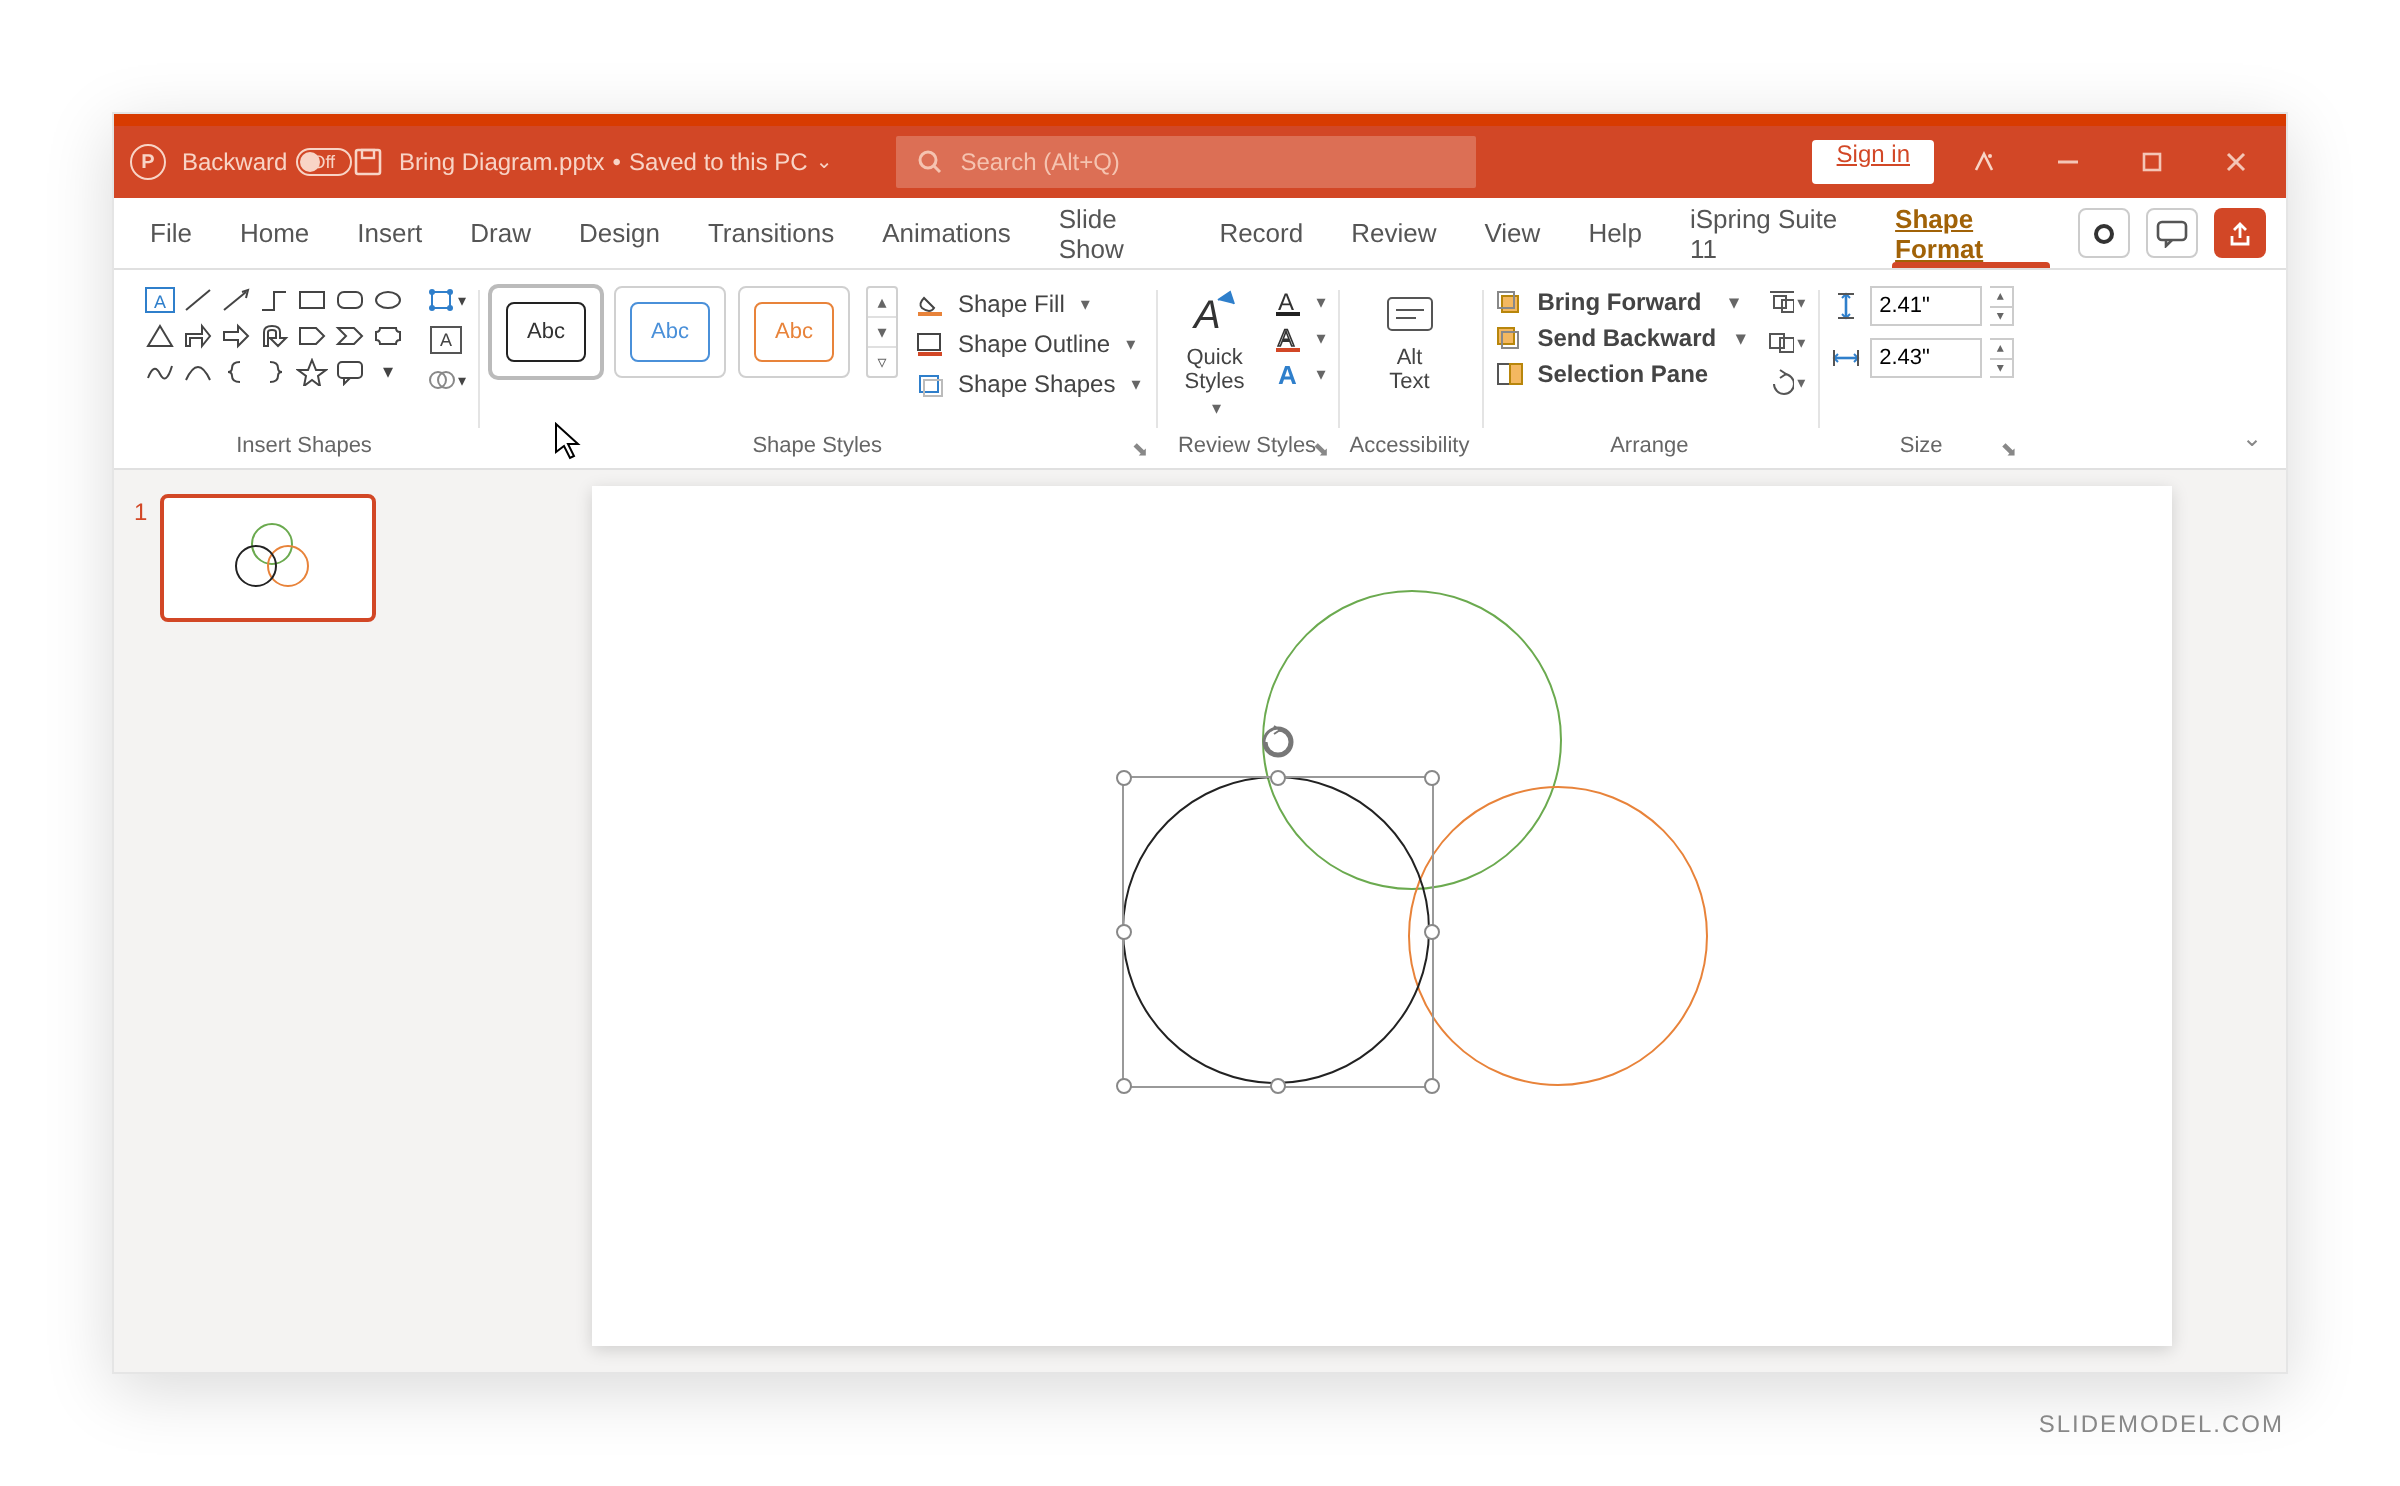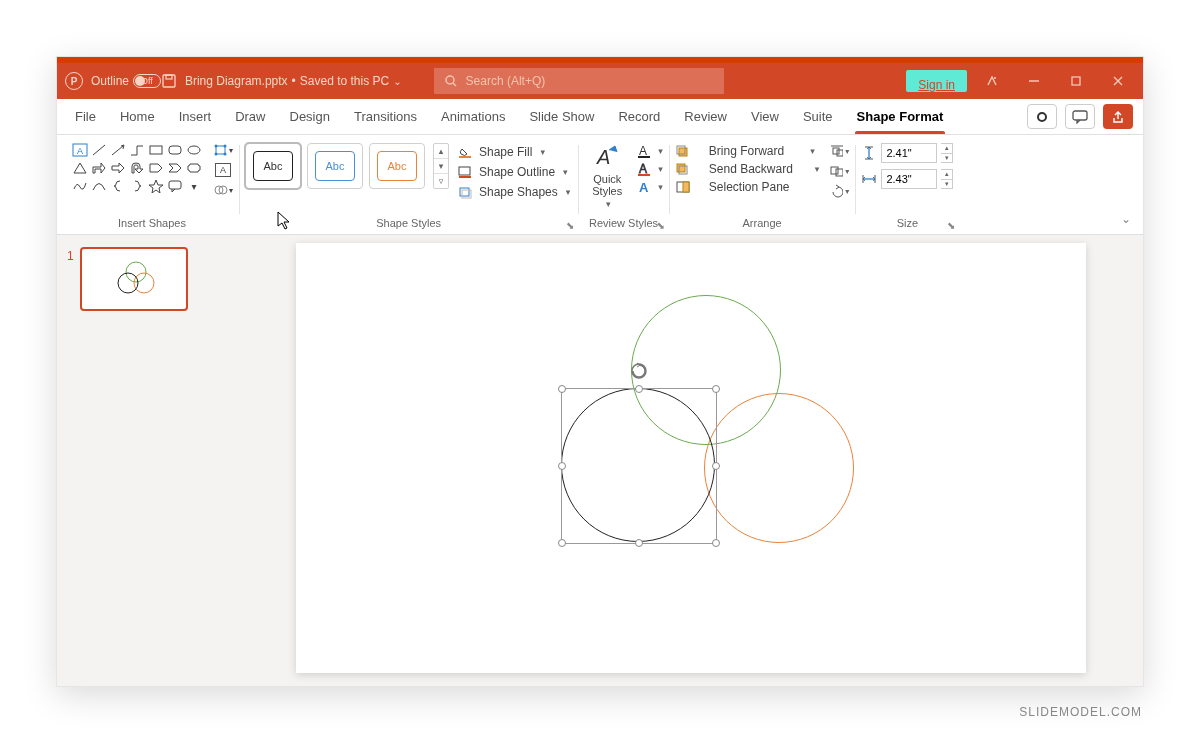--- a/index.html
+++ b/index.html
@@ -12,27 +12,27 @@
   .autosave-toggle { display:flex; align-items:center; gap:4px; }
   .toggle-pill { width:28px; height:14px; border:1.5px solid #F8D4C6; border-radius:7px; position:relative; display:flex; align-items:center;}
   .toggle-knob { width:10px;height:10px;border-radius:50%;background:#F8D4C6;margin-left:1px;}
   .toggle-text { font-size:9px; margin-left:-24px; z-index:2; color:#F8D4C6;}
   .save-icon { width:16px;height:16px;display:flex;align-items:center;justify-content:center;}
   .filename { display:flex; align-items:center; gap:4px; }
   .search-box { flex:0 0 auto; margin-left:24px; width:290px; height:26px; background:rgba(255,255,255,0.22); border-radius:1px; display:flex; align-items:center; padding:0 10px; gap:8px; }
   .search-icon-svg { flex-shrink:0; }
   .search-ph { color:#F5C3B0; font-size:12px; }
   .tb-spacer { flex:1; }
-  .signin-btn { background:#5eead4; height:22px; padding:0 12px; font-size:12px; color:#D24726; display:flex; align-items:flex-end; border-radius:2px; text-decoration:underline;}
+  .signin-btn { background:#ffffff; height:22px; padding:0 12px; font-size:12px; color:#D24726; display:flex; align-items:flex-start; border-radius:2px; text-decoration:underline;}
   .tb-iconbtn { width:34px; height:28px; display:flex; align-items:center; justify-content:center; color:#F8D4C6;}
   .tb-iconbtn.opaque { opacity:0.9; }
   
   .tabsbar { height:36px; background:#fff; border-bottom:1px solid #e0e0e0; display:flex; align-items:stretch; padding:0 6px; gap:0; font-size:13px; color:#555;}
   .tab { padding:0 12px; display:flex; align-items:center; cursor:pointer; }
-  .tab.active { color:#000000; font-weight:600; position:relative; }
+  .tab.active { color:#a16207; font-weight:600; position:relative;text-decoration:underline; }
   .tab.active::after { content:""; position:absolute; left:10px; right:10px; bottom:0; height:3px; background:#D24726; border-radius:2px 2px 0 0;}
   .tabs-spacer { flex:1; }
   .rec-btn { width:30px; display:flex; align-items:center; justify-content:center; border:1px solid #ccc; border-radius:4px; margin:5px 4px; }
   .rec-dot { width:10px;height:10px;border:2px solid #333;border-radius:50%;}
   .comment-btn { width:30px; display:flex;align-items:center;justify-content:center;border:1px solid #ccc; border-radius:4px;margin:5px 4px;}
   .share-btn { width:30px; display:flex;align-items:center;justify-content:center;background:#D24726;border-radius:4px;margin:5px 4px;color:#fff;}
   
   .ribbon { background:#fff; border-bottom:1px solid #e0e0e0; display:flex; padding:6px 8px 2px 8px; gap:0; align-items:stretch; height:100px; position:relative;}
   .rgroup { display:flex; flex-direction:column; align-items:center; padding:0 6px; position:relative;}
   .rgroup + .rgroup::before { content:""; position:absolute; left:0; top:4px; bottom:18px; width:1px; background:#e4e4e4;}
@@ -61,21 +61,21 @@
   .fill-item { display:flex; align-items:center; gap:6px; padding:2px 2px;}
   .fill-icon { width:16px; height:14px; display:flex;align-items:center;justify-content:center;}
   .chev-down { font-size:9px; color:#666; margin-left:2px;}
   
   .bigbtn { width:46px; display:flex; flex-direction:column; align-items:center; justify-content:flex-start; gap:2px; font-size:11px; color:#444; padding-top:2px;}
   .bigbtn .icon { width:28px; height:28px; display:flex;align-items:center;justify-content:center;}
   .wa-col { display:flex; flex-direction:column; gap:2px; margin-top:2px;}
   .wa-row { display:flex; align-items:center; gap:2px; font-size:11px;}
   
   .arr-col { display:flex; flex-direction:column; gap:2px; font-size:12px; color:#444; margin-top:2px;}
-  .arr-row { display:flex; align-items:center; gap:18px; padding:1px 0;}
+  .arr-row { display:flex; align-items:center; gap:6px; padding:1px 0;font-weight:bold;}
   .arr-row .icon { width:16px;height:14px;display:flex;align-items:center;justify-content:center;}
   .align-col { display:flex; flex-direction:column; gap:4px; margin-top:2px; margin-left:4px;}
   .align-col .ai { width:20px; height:16px; display:flex;align-items:center;justify-content:center;}
   
   .size-col { display:flex; flex-direction:column; gap:6px; margin-top:2px;}
   .size-row { display:flex; align-items:center; gap:4px;}
   .size-row .lbl-icon { width:16px;height:16px;display:flex;align-items:center;justify-content:center;}
   .size-input { width:56px; height:20px; border:1px solid #ccc; font-size:11px; padding:0 4px; display:flex;align-items:center; background:#fff; position:relative;}
   .spin { width:12px; height:20px; border:1px solid #ccc; border-left:none; display:flex; flex-direction:column;}
   .spin div { flex:1; display:flex;align-items:center;justify-content:center;font-size:7px;color:#666;}
@@ -103,21 +103,21 @@
 </head>
 <body>
 
 <div class="page-wrap">
   <div class="app-window">
     <div class="red-strip"></div>
 
     <div class="titlebar">
       <div class="pp-icon">P</div>
       <div class="autosave-toggle">
-        <span>Outline</span>
+        <span>Backward</span>
         <div class="toggle-pill">
           <div class="toggle-knob"></div>
         </div>
         <span class="toggle-text">Off</span>
       </div>
       <div class="save-icon">
         <svg width="16" height="16" viewBox="0 0 16 16">
             <rect x="2" y="2" width="12" height="12" rx="1" fill="none" stroke="#F8D4C6" stroke-width="1.3"></rect>
             <rect x="5" y="2" width="6" height="4" fill="none" stroke="#F8D4C6" stroke-width="1.2"></rect>
           </svg>
@@ -168,21 +168,22 @@
       <div class="tab">Home</div>
       <div class="tab">Insert</div>
       <div class="tab">Draw</div>
       <div class="tab">Design</div>
       <div class="tab">Transitions</div>
       <div class="tab">Animations</div>
       <div class="tab">Slide Show</div>
       <div class="tab">Record</div>
       <div class="tab">Review</div>
       <div class="tab">View</div>
-      <div class="tab">Suite</div>
+      <div class="tab">Help</div>
+      <div class="tab">iSpring Suite 11</div>
       <div class="tab active">Shape Format</div>
       <div class="tabs-spacer"></div>
       <div class="rec-btn">
           <div class="rec-dot"></div>
         </div>
       <div class="comment-btn">
         <svg width="16" height="14">
             <rect x="1" y="1" width="14" height="9" rx="2" stroke="#555" fill="none" stroke-width="1.3"></rect>
             <path d="M5 10 L5 13 L8 10" stroke="#555" fill="none" stroke-width="1.3"></path>
           </svg>
@@ -421,20 +422,36 @@
                 <span class="chev-down">▾</span>
             </div>
           </div>
         </div>
         <div class="rgroup-label">
             <span>Review Styles</span>
             <span class="launcher">⬊</span>
           </div>
       </div>
 
+      <div class="rgroup">
+        <div class="rgroup-body">
+          <div class="bigbtn">
+            <div class="icon">
+              <svg width="26" height="24">
+                  <rect x="2" y="4" width="22" height="16" rx="2" stroke="#555" fill="none"></rect>
+                  <line x1="6" y1="10" x2="20" y2="10" stroke="#555"></line>
+                  <line x1="6" y1="14" x2="16" y2="14" stroke="#555"></line>
+                </svg>
+            </div>
+            <span style="white-space:pre-line;text-align:center;line-height:1.1;">Alt
+Text</span>
+          </div>
+        </div>
+        <div class="rgroup-label">Accessibility</div>
+      </div>
 
       <div class="rgroup">
         <div class="rgroup-body">
           <div class="arr-col">
             <div class="arr-row">
               <div class="icon">
                   <svg width="16" height="14">
                     <rect x="4" y="4" width="8" height="8" fill="#F4B860" stroke="#B8860B"></rect>
                     <rect x="2" y="2" width="8" height="8" fill="none" stroke="#888"></rect>
                   </svg>

